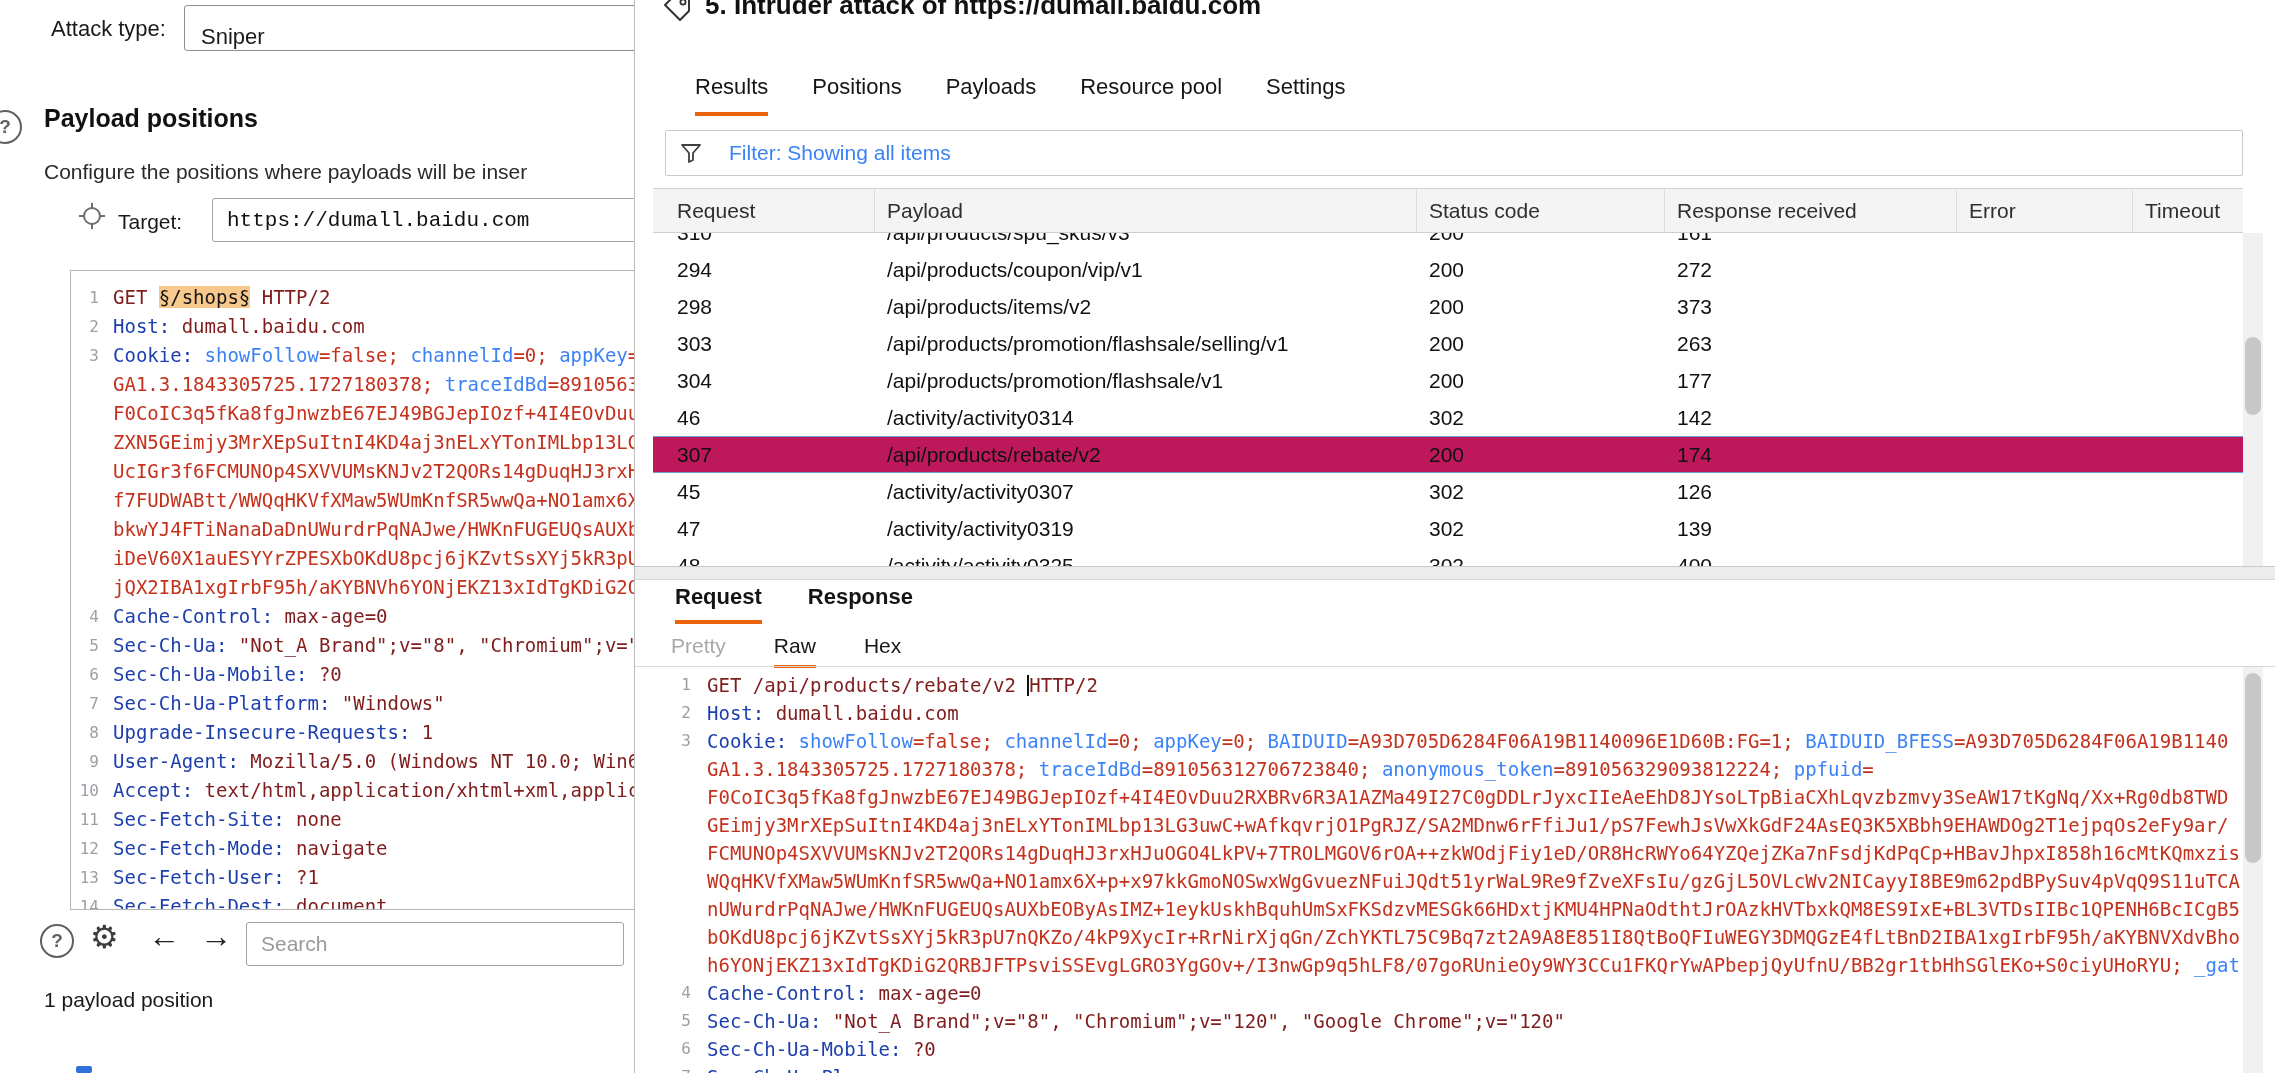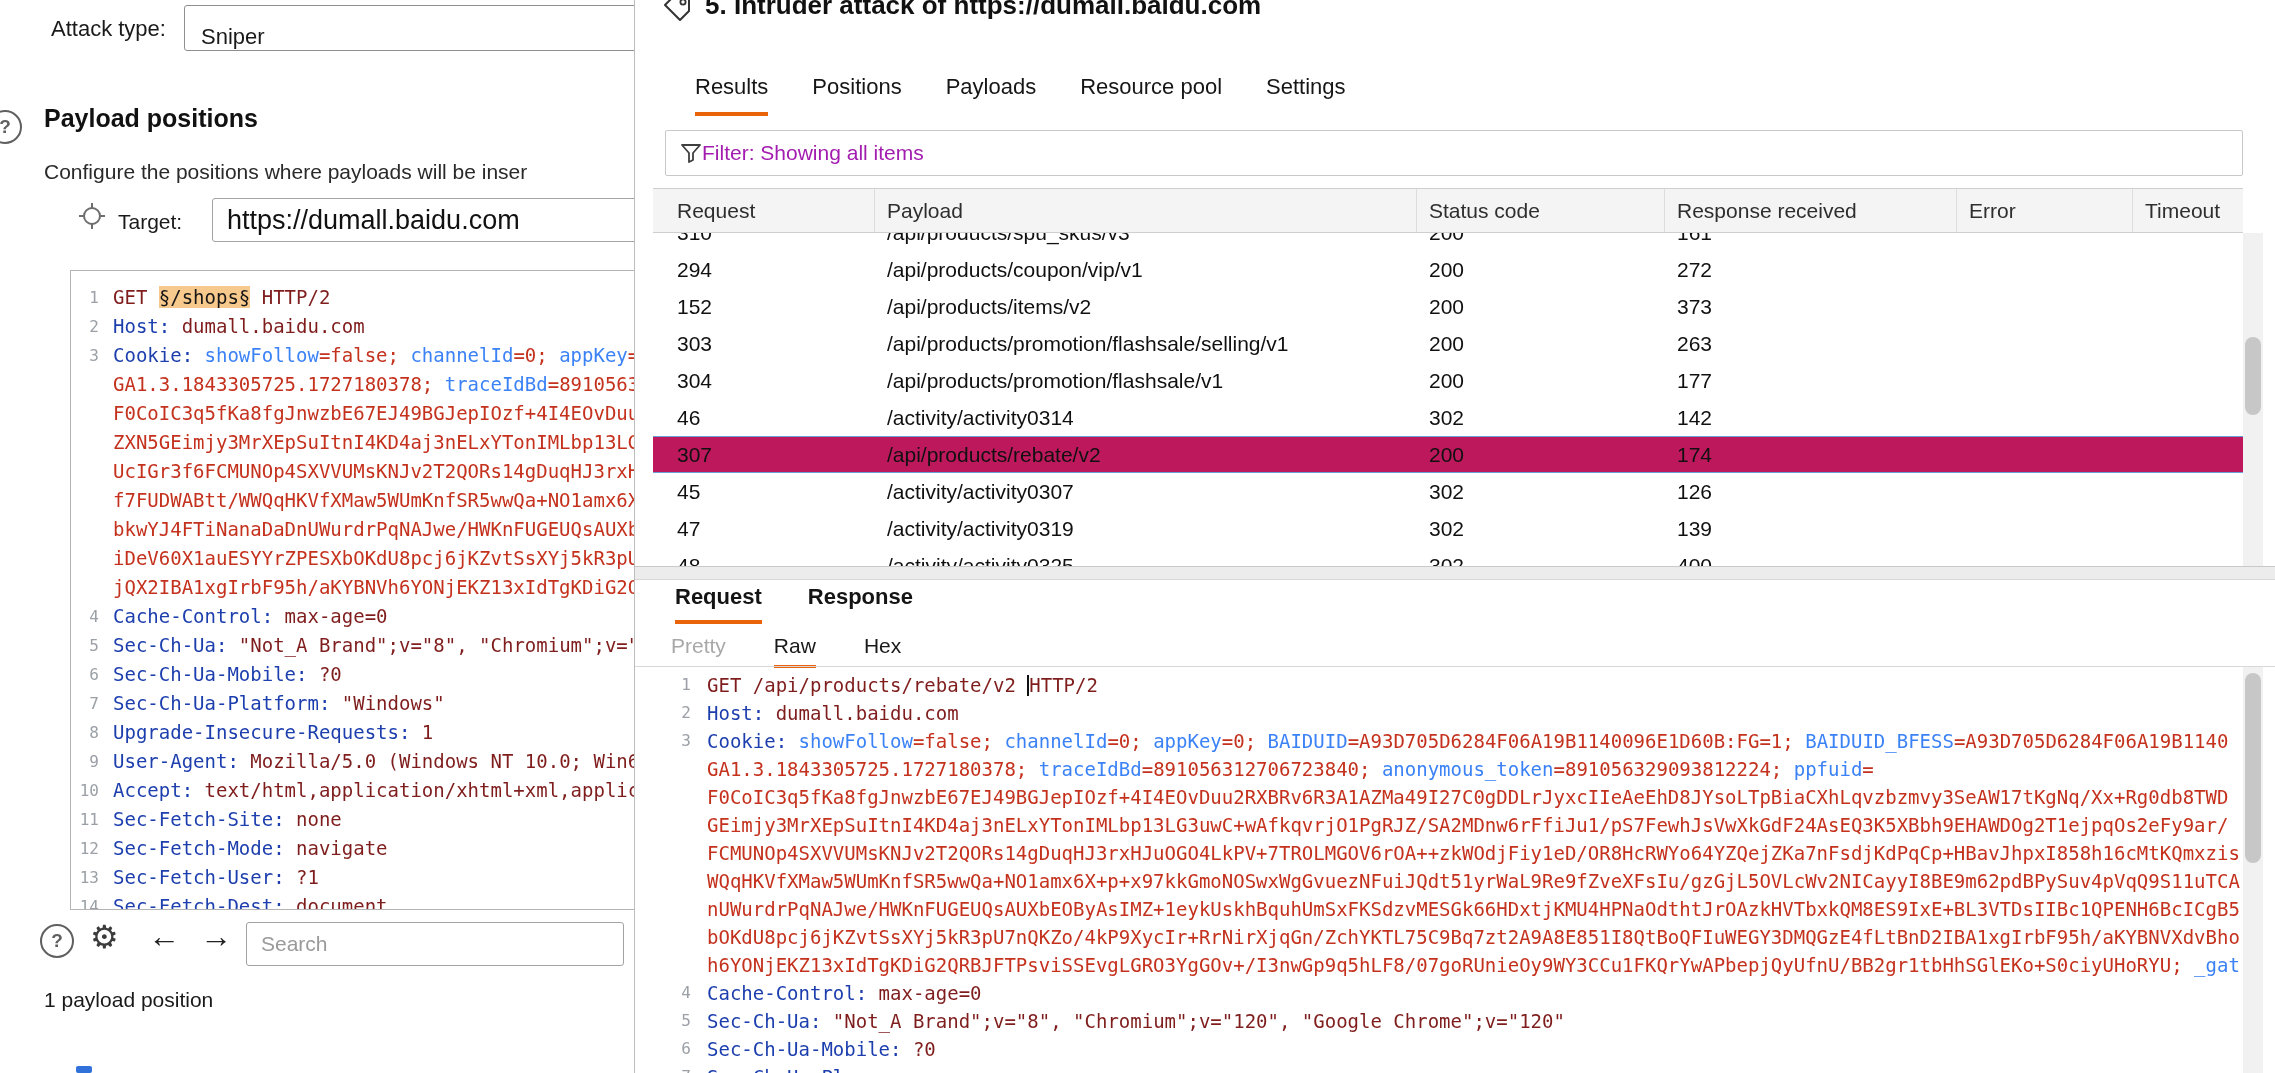--- a/index.html
+++ b/index.html
@@ -14,22 +14,22 @@
       padding-left:16px;box-sizing:border-box}
   .help-circle{position:absolute;width:30px;height:30px;border:2px solid #5f5f5f;border-radius:50%;
       color:#5f5f5f;font-size:19px;font-weight:bold;display:flex;align-items:center;justify-content:center}
   #pp-help{left:-12px;top:110px}
   #editor-help{left:40px;top:924px}
   .section-title{position:absolute;left:44px;top:104px;font-size:25px;font-weight:bold;color:#111}
   .section-desc{position:absolute;left:44px;top:160px;font-size:21px;color:#2a2a2a;white-space:nowrap}
   .target-icon{position:absolute;left:78px;top:202px}
   .target-label{position:absolute;left:118px;top:210px;font-size:21px}
   .target-input{position:absolute;left:212px;top:198px;width:450px;height:44px;border:1px solid #a3a3a3;
-      border-radius:3px;font-size:27px;padding:0 14px;box-sizing:border-box;color:#111;
-      font-family:Liberation Sans, sans-serif}
+      border-radius:3px;font-size:21px;padding:0 14px;box-sizing:border-box;color:#111;
+      font-family:Liberation Mono, monospace}
   .editor-box{position:absolute;left:70px;top:270px;width:600px;height:640px;border:1px solid #b4b4b4;
       background:#fff;overflow:hidden;box-sizing:border-box;padding-top:12px;
       font-family:"DejaVu Sans Mono",monospace;font-size:19px}
   .editor-box .eline{height:29px;line-height:29px}
   .editor-box .ln{width:28px;padding-right:14px}
   .gear-icon{position:absolute;left:90px;top:918px;font-size:32px;color:#3c3c3c}
   .arrow{position:absolute;top:918px;font-size:32px;font-weight:bold;color:#222}
   #arrow-left{left:148px}
   #arrow-right{left:200px}
   .search-input{position:absolute;left:246px;top:922px;width:378px;height:44px;border:1px solid #a3a3a3;
@@ -42,21 +42,21 @@
   
   #attack-window{position:absolute;left:634px;top:0;width:1641px;height:1073px;background:#fff;
       border-left:1px solid #bdbdbd;overflow:hidden;box-sizing:border-box}
   .win-title-icon{position:absolute;left:26px;top:-8px}
   .win-title{position:absolute;left:70px;top:-10px;font-size:26px;font-weight:bold;color:#111;white-space:nowrap}
   .tab-row{position:absolute;left:60px;top:74px;display:flex;gap:44px}
   .tab{font-size:22px;color:#161616;padding-bottom:12px}
   .tab.active{border-bottom:4px solid #e8630a}
   .filter-bar{position:absolute;left:30px;top:130px;width:1578px;height:46px;border:1px solid #c9c9c9;
       border-radius:2px;display:flex;align-items:center;box-sizing:border-box;padding-left:14px;background:#fff}
-  .filter-text{font-size:21px;margin-left:0;color:#a21caf}
+  .filter-text{font-size:21px;margin-left:27px;color:#3b82f6}
   .results-table{position:absolute;left:18px;top:188px;width:1590px}
   .header-row{display:flex;height:45px;background:#f4f4f4;border-top:1px solid #cfcfcf;
       border-bottom:1px solid #cfcfcf;box-sizing:border-box}
   .hcell{display:flex;align-items:center;font-size:21px;color:#2e2e2e;box-sizing:border-box;
       padding-left:12px;border-right:1px solid #dcdcdc;overflow:hidden;white-space:nowrap}
   .hcell.c5{border-right:none}
   .c0{width:222px}.c1{width:542px}.c2{width:248px}.c3{width:292px}.c4{width:176px}.c5{width:110px}
   .hcell.c0,.row .cell.c0{padding-left:24px}
   .body-rows{height:333px;overflow:hidden;background:#fff}
   .row{display:flex;height:37px;overflow:hidden;background:#fff}
@@ -263,21 +263,21 @@
         </div>
         <div class="row">
           <div class="cell c0">294</div>
           <div class="cell c1">/api/products/coupon/vip/v1</div>
           <div class="cell c2">200</div>
           <div class="cell c3">272</div>
           <div class="cell c4"></div>
           <div class="cell c5"></div>
         </div>
         <div class="row">
-          <div class="cell c0">152</div>
+          <div class="cell c0">298</div>
           <div class="cell c1">/api/products/items/v2</div>
           <div class="cell c2">200</div>
           <div class="cell c3">373</div>
           <div class="cell c4"></div>
           <div class="cell c5"></div>
         </div>
         <div class="row">
           <div class="cell c0">303</div>
           <div class="cell c1">/api/products/promotion/flashsale/selling/v1</div>
           <div class="cell c2">200</div>

